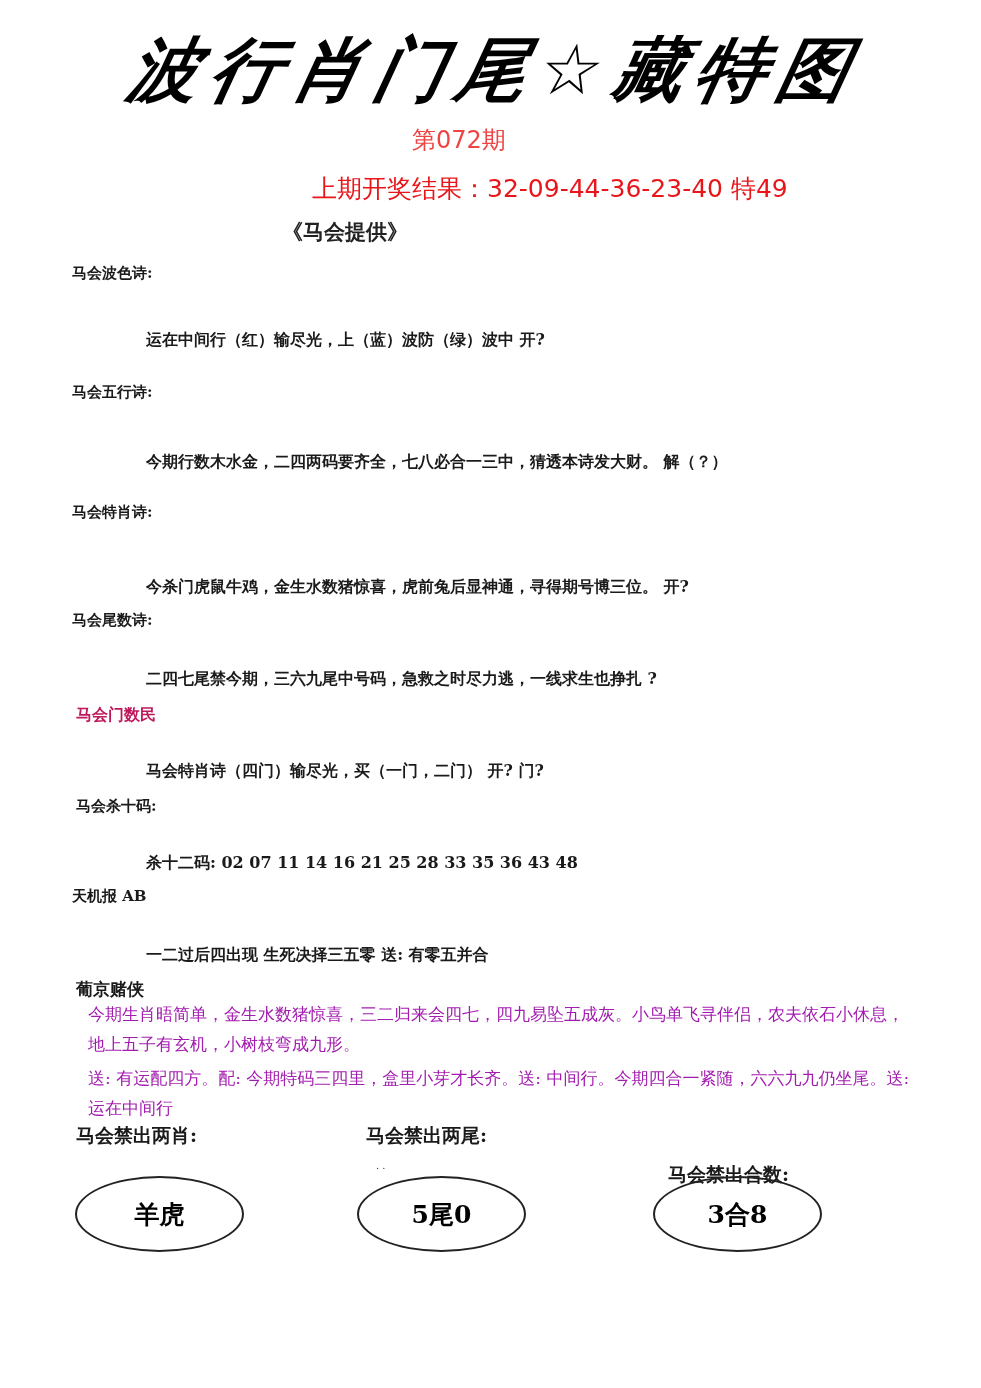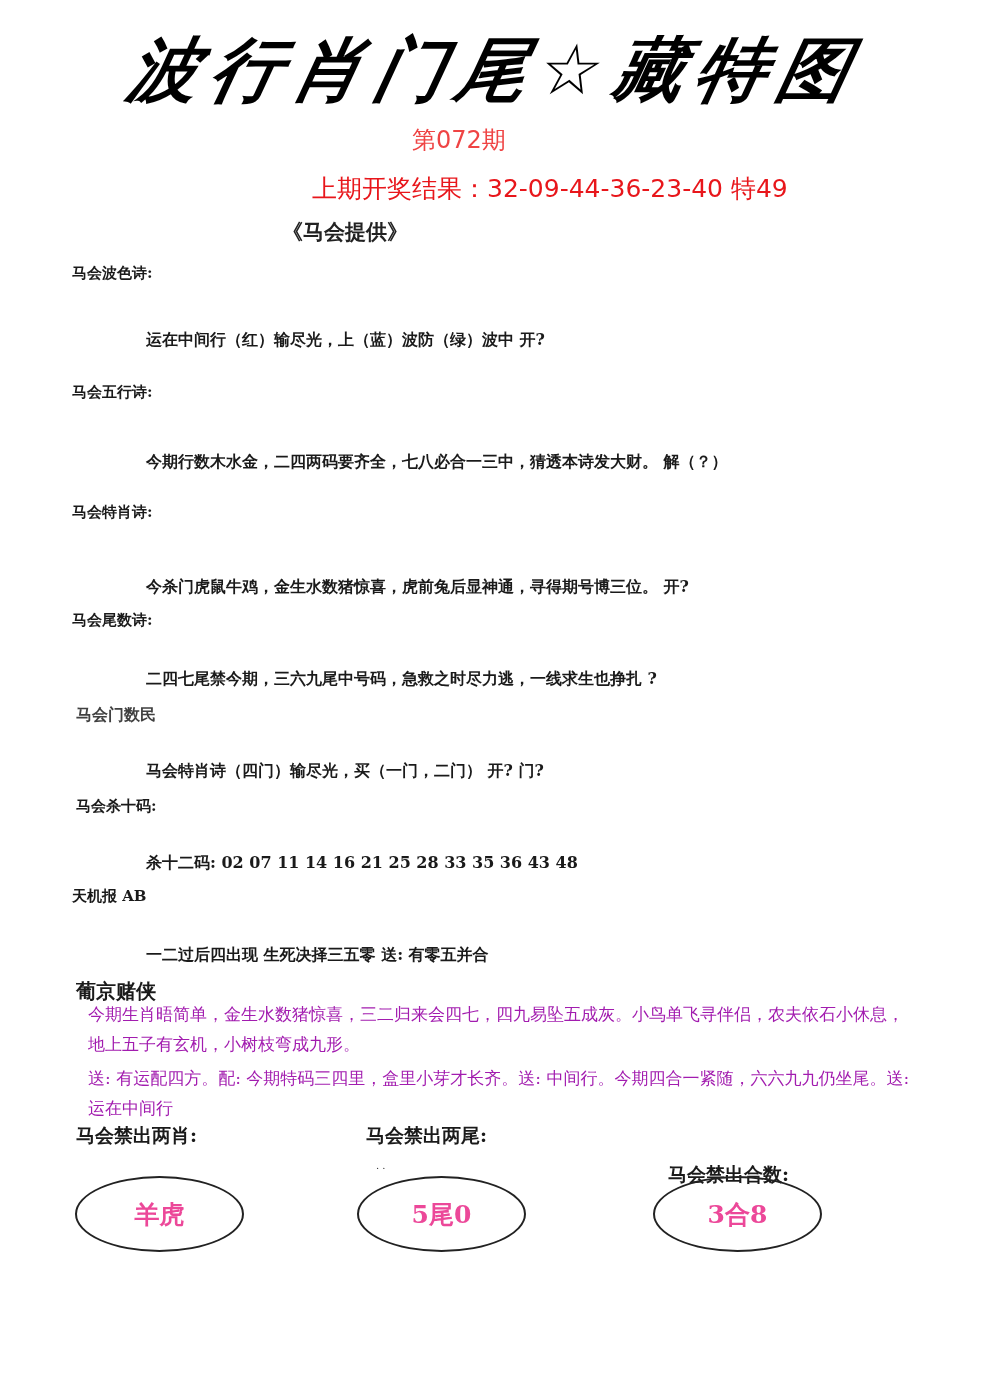--- a/index.html
+++ b/index.html
@@ -73,21 +73,21 @@
       position: absolute;
       width: 165px;
       height: 72px;
       border: 2px solid #222;
       border-radius: 50%;
       display: flex;
       align-items: center;
       justify-content: center;
       font-size: 25px;
       font-weight: bold;
-      color: #ec4899;
+      color: #000000;
     }
     .dots {
       left: 376px; top: 1160px;
       font-size: 10px;
       color: #333;
     }
   </style>
 </head>
 <body>
 
@@ -101,30 +101,30 @@
 
 <div class="abs section-head" style="left:72px; top:376px;margin-top:7px;">马会五行诗:</div>
 <div class="abs poem" style="left:146px; top:452px;">今期行数木水金，二四两码要齐全，七八必合一三中，猜透本诗发大财。 解（？）</div>
 
 <div class="abs section-head" style="left:72px; top:503px;">马会特肖诗:</div>
 <div class="abs poem" style="left:146px; top:577px;">今杀门虎鼠牛鸡，金生水数猪惊喜，虎前兔后显神通，寻得期号博三位。 开?</div>
 
 <div class="abs section-head" style="left:72px; top:611px;">马会尾数诗:</div>
 <div class="abs poem" style="left:146px; top:669px;">二四七尾禁今期，三六九尾中号码，急救之时尽力逃，一线求生也挣扎 ?</div>
 
-<div class="abs section-head" style="left:76px; top:705px; color:#404040; font-size:16px;">马会门数民</div>
+<div class="abs section-head" style="left:76px; top:705px; color:#be185d; font-size:16px;">马会门数民</div>
 <div class="abs poem" style="left:146px; top:761px;">马会特肖诗（四门）输尽光，买（一门，二门） 开? 门?</div>
 
 <div class="abs section-head" style="left:76px; top:797px;">马会杀十码:</div>
 <div class="abs poem" style="left:146px; top:853px;">杀十二码: 02 07 11 14 16 21 25 28 33 35 36 43 48</div>
 
 <div class="abs section-head" style="left:72px; top:887px;">天机报 AB</div>
 <div class="abs poem" style="left:146px; top:945px;">一二过后四出现 生死决择三五零 送: 有零五并合</div>
 
-<div class="abs section-head" style="left:76px; top:978px; font-size:20px;">葡京赌侠</div>
+<div class="abs section-head" style="left:76px; top:978px; font-size:17px;">葡京赌侠</div>
 <div class="abs para" style="top:999px;">今期生肖晤简单，金生水数猪惊喜，三二归来会四七，四九易坠五成灰。小鸟单飞寻伴侣，农夫依石小休息，地上五子有玄机，小树枝弯成九形。</div>
 <div class="abs para" style="top:1063px;">送: 有运配四方。配: 今期特码三四里，盒里小芽才长齐。送: 中间行。今期四合一紧随，六六九九仍坐尾。送: 运在中间行</div>
 
 <div class="abs ban-label" style="left:76px; top:1123px;">马会禁出两肖:</div>
 <div class="abs ban-label" style="left:366px; top:1123px;">马会禁出两尾:</div>
 <div class="abs ban-label" style="left:668px; top:1123px;margin-top:39px;">马会禁出合数:</div>
 
 <div class="abs dots">. .</div>
 
 <div class="ellipse" style="left:75px; top:1176px;">

